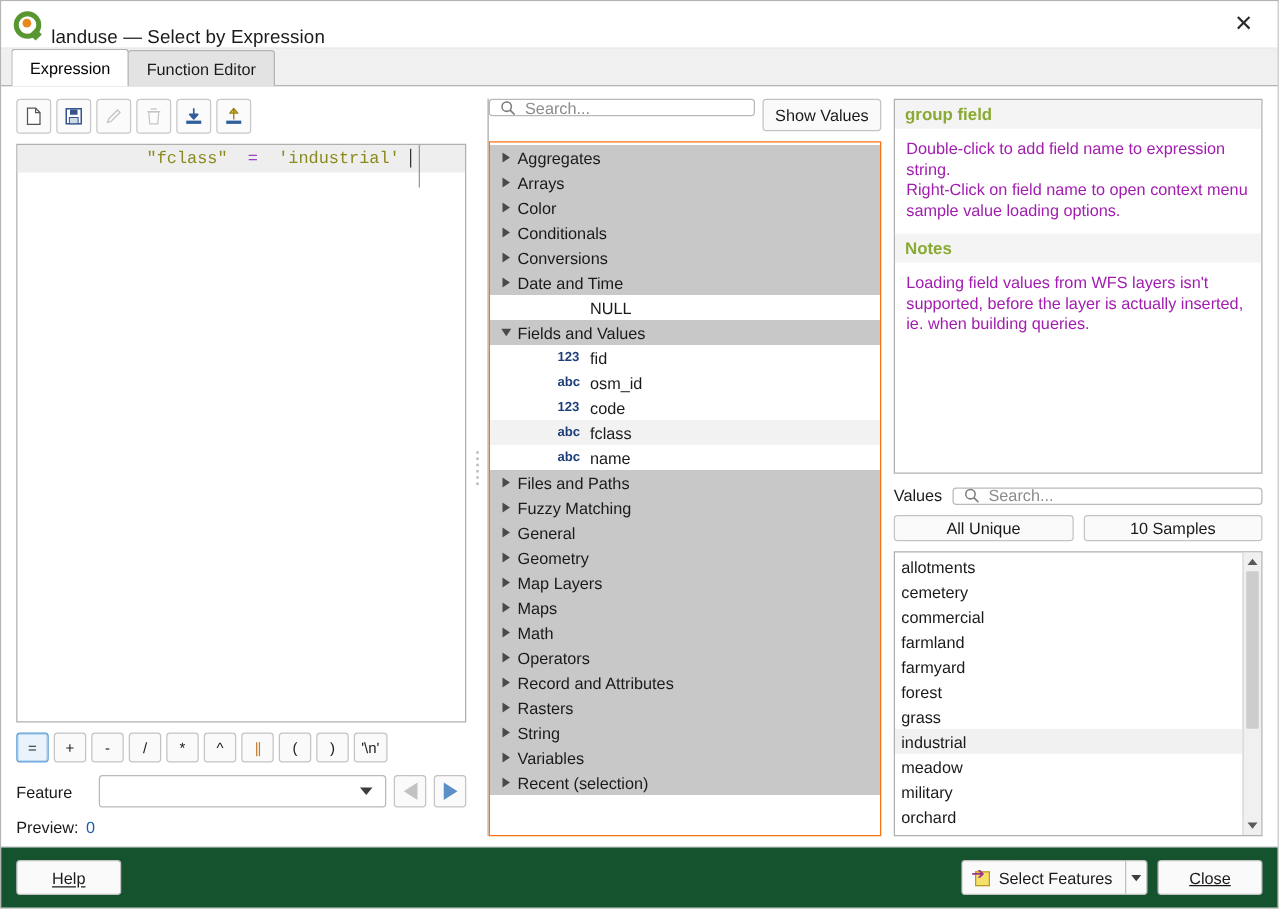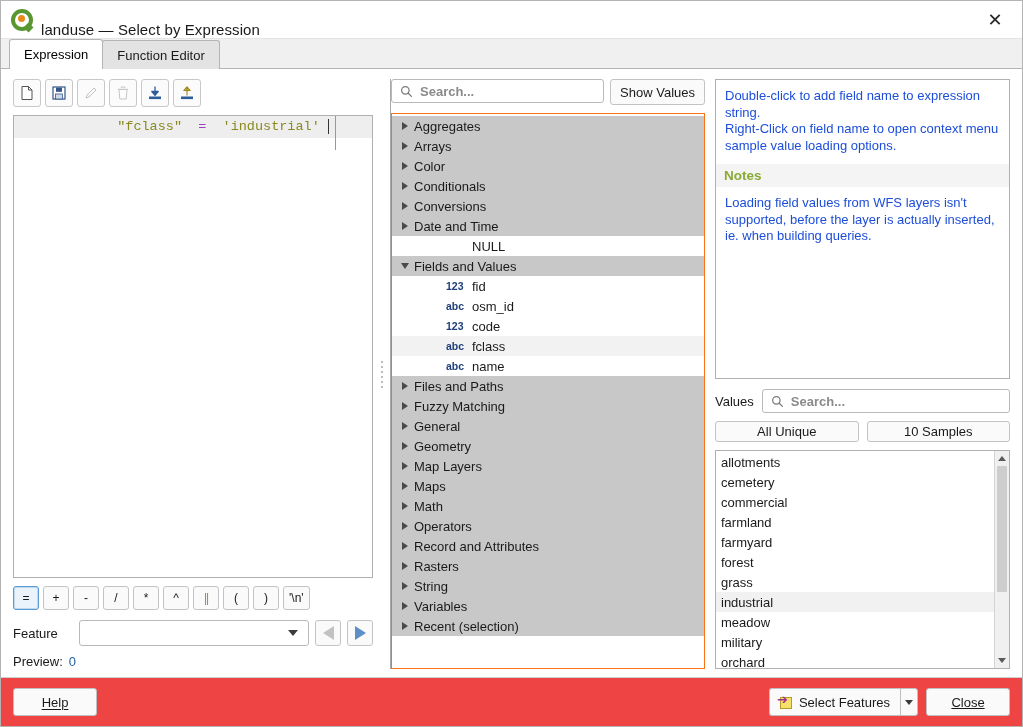--- a/index.html
+++ b/index.html
@@ -262,26 +262,26 @@
 
   
   .mid-col {
     width: 314px; flex: 0 0 314px;
     display: flex; flex-direction: column;
     min-height: 0;
     padding-left: 0;
   }
   .search-row { display: flex; gap: 6px; margin-bottom: 8px; }
   .search-box {
-    flex: 1 1 auto; height: 24px;
+    flex: 1 1 auto; height: 14px;
     border: 1px solid #b9b9b9;
     border-radius: 3px;
     background: #ffffff;
     display: flex; align-items: center;
-    padding: 0 8px; gap: 7px; font-weight: bold;
+    padding: 0 8px; gap: 7px;
   }
   .search-box .ph { color: #8b8b8b; font-size: 13px; }
   .btn-plain {
     height: 26px; padding: 0 9px;
     border: 1px solid #c3c3c3; border-radius: 3px;
     background: #fafafa;
     font-size: 13px; color: #1a1a1a;
     display: flex; align-items: center; justify-content: center;
     cursor: pointer;
   }
@@ -350,21 +350,21 @@
     background: #f4f4f4;
     color: #8aab33;
     font-weight: bold;
     font-size: 13.5px;
     padding: 4px 8px 4px 8px;
   }
   .help-body {
     padding: 8px 9px 10px 9px;
     font-size: 13px;
     line-height: 16.5px;
-    color: #1d4ed8;
+    color: #a21caf;
   }
   .help-body div { white-space: normal; }
 
   .values-row {
     display: flex; align-items: center;
     gap: 8px; margin-top: 10px;
   }
   .values-label { font-size: 13px; flex: 0 0 auto; }
   .dual-btn-row { display: flex; gap: 8px; margin-top: 8px; }
   .dual-btn-row .btn-plain { flex: 1 1 50%; height: 21px; }
@@ -420,21 +420,21 @@
     background: #cdcdcd;
     margin: 0 2px;
     flex: 0 0 126px;
     border-radius: 1px;
   }
   .vscroll .track { flex: 1 1 auto; }
 
   
   .footer {
     height: 48px; min-height: 48px;
-    background: #ef4444;
+    background: #14532d;
     display: flex; align-items: center;
     padding: 0 12px;
     gap: 8px;
     justify-content: flex-end;
   }
   .footer-spacer { flex: 1 1 auto; }
   .btn-dialog {
     height: 28px; min-width: 84px;
     padding: 0 14px;
     border: 1px solid #c0c0c0;
@@ -762,20 +762,21 @@
               </span>
             <span>Recent (selection)</span>
           </div>
         </div>
       </div>
     </div>
 
     <div class="right-col">
 
       <div class="help-panel">
+        <div class="help-head">group field</div>
         <div class="help-body">
           <div>Double-click to add field name to expression string.</div>
           <div>Right-Click on field name to open context menu sample value loading options.</div>
         </div>
         <div class="help-head">Notes</div>
         <div class="help-body">Loading field values from WFS layers isn't supported, before the layer is actually inserted, ie. when building queries.</div>
       </div>
 
       <div class="values-row">
         <div class="values-label">Values</div>

